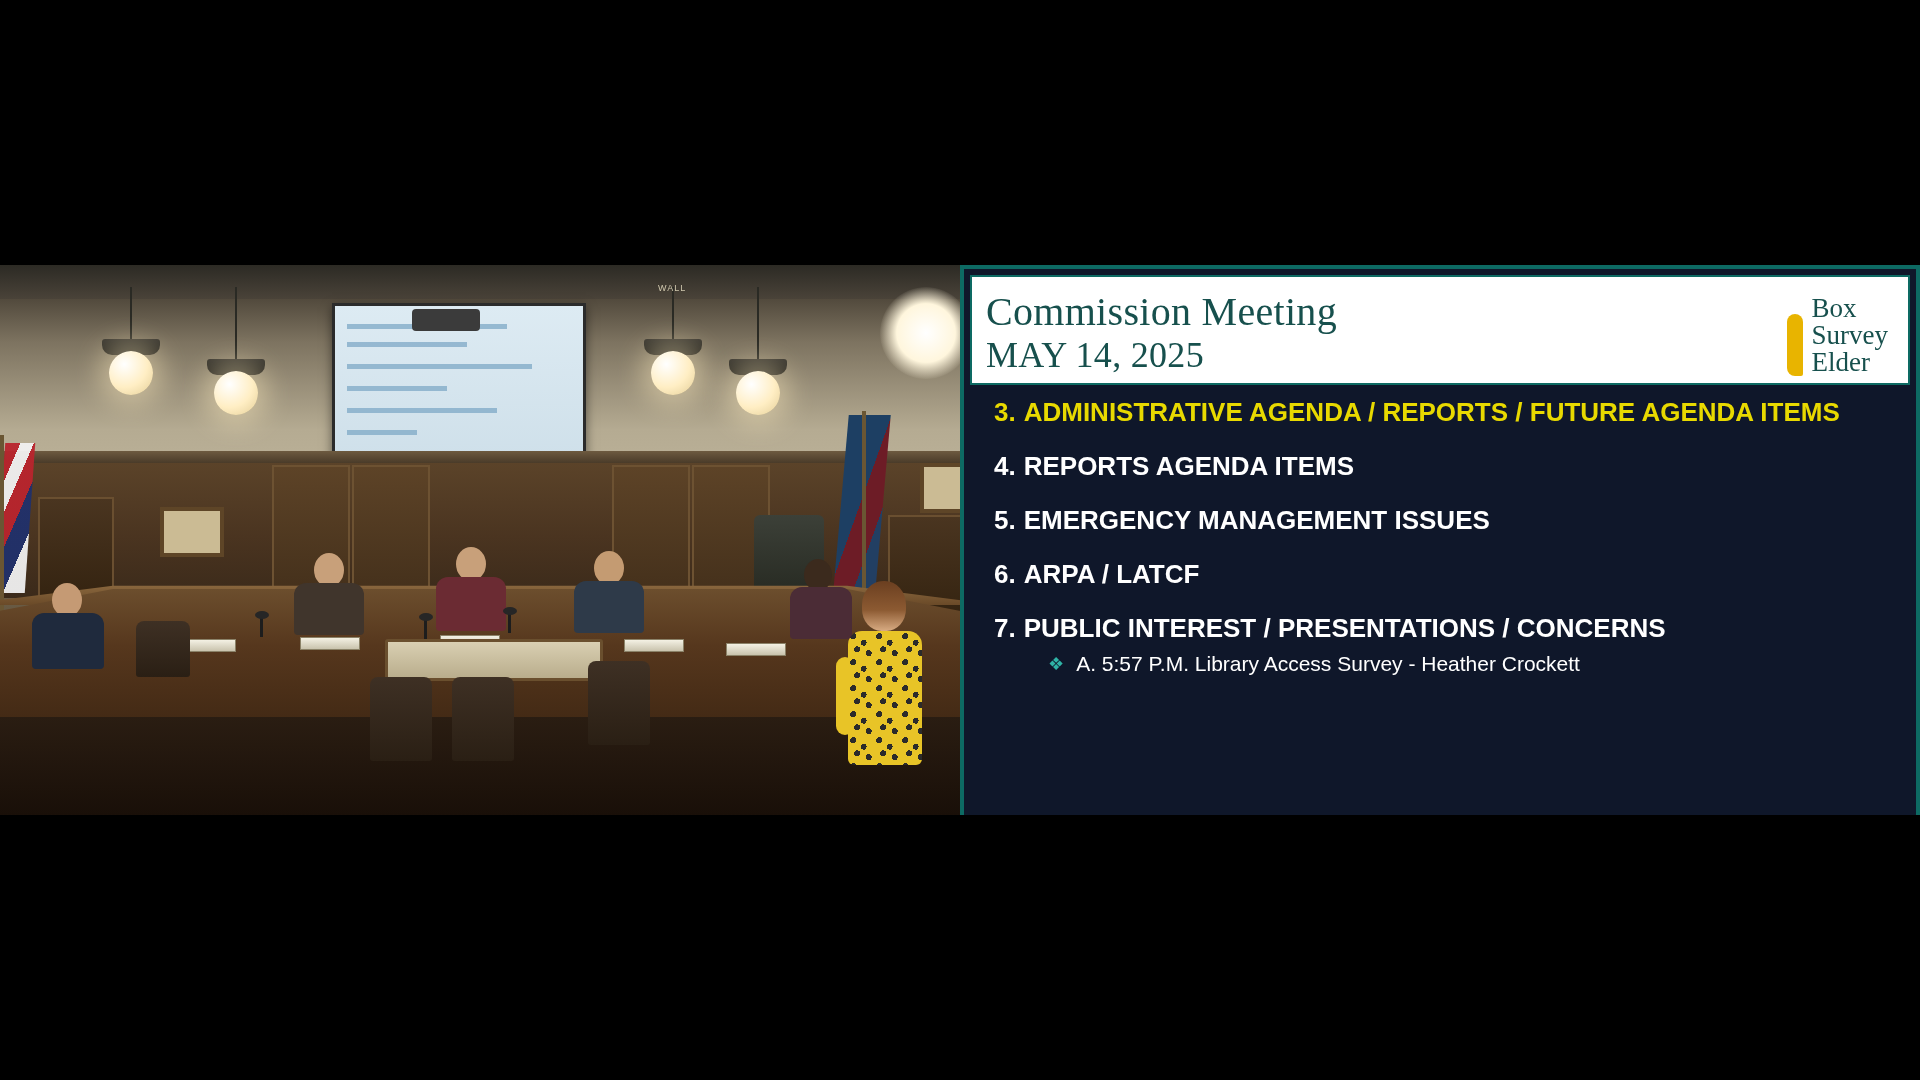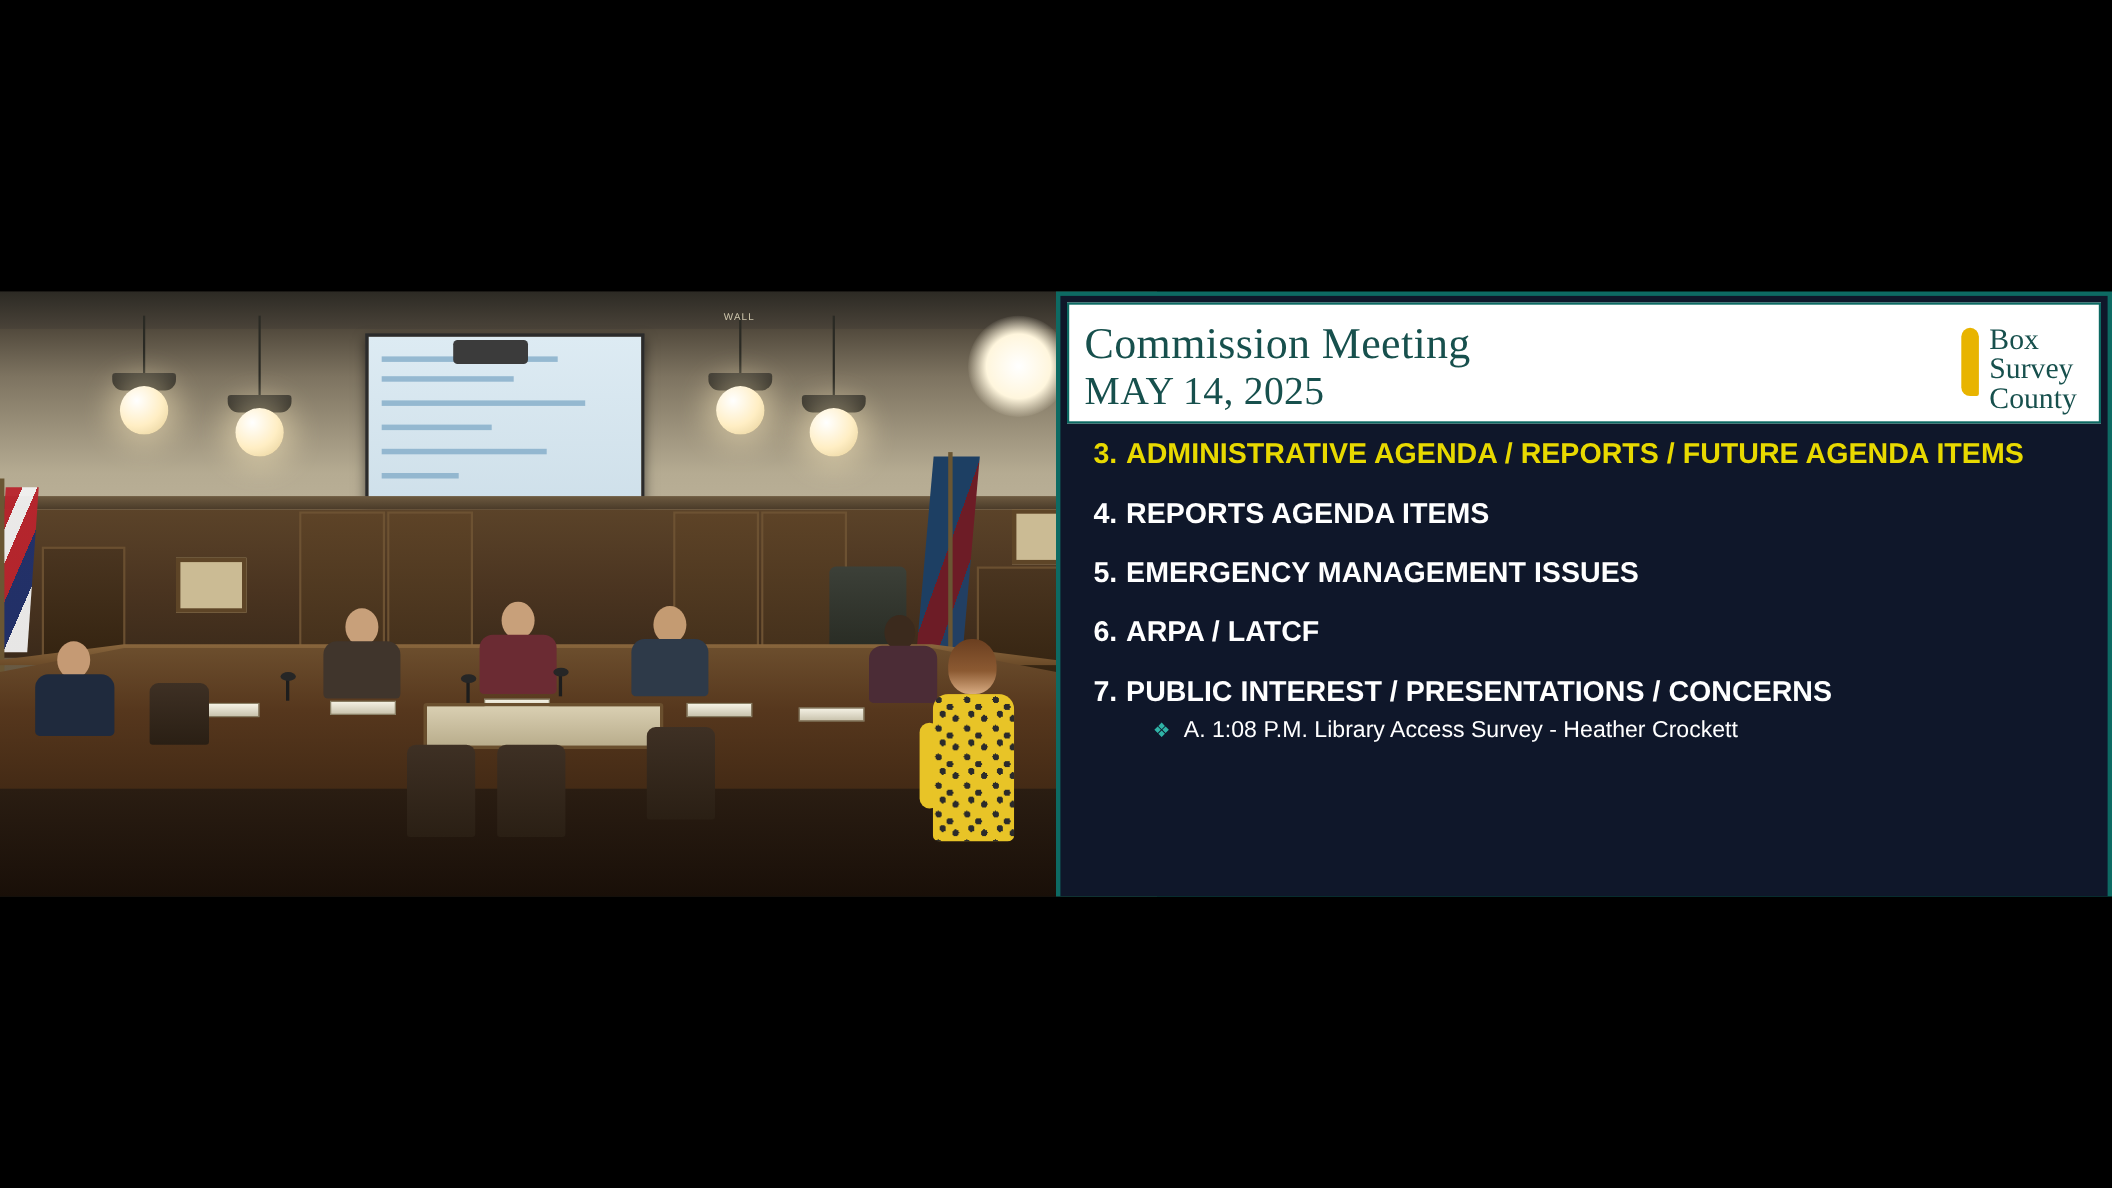--- a/index.html
+++ b/index.html
@@ -211,21 +211,21 @@
     left: 14px; top: 58px;
     font-family: "Liberation Serif", serif;
     color: #17504d;
     font-size: 36px;
     line-height: 40px;
     letter-spacing: .3px;
   }
   .logo {
     position: absolute;
     right: 20px; top: 18px;
-    display: flex; align-items: flex-start; gap: 9px;
+    display: flex; align-items: flex-end; gap: 9px;
   }
   .logo-mark {
     width: 16px; height: 62px;
     background: #e8b400;
     border-radius: 8px 8px 2px 8px;
     margin-top: 3px;
   }
   .logo-text {
     font-family: "Liberation Serif", serif;
     color: #17504d;
@@ -379,21 +379,21 @@
     <div class="slide-inner">
 
       <div class="slide-header">
         <div class="slide-title">Commission Meeting</div>
         <div class="slide-date">MAY 14, 2025</div>
         <div class="logo">
           <div class="logo-mark"></div>
           <div class="logo-text">
             <div>Box</div>
             <div>Survey</div>
-            <div>County</div>
+            <div>Elder</div>
           </div>
         </div>
       </div>
 
       <div class="agenda">
 
         <div class="agenda-item highlight">
           <span class="agenda-num">3.</span>
           <span class="agenda-txt">ADMINISTRATIVE AGENDA / REPORTS / FUTURE AGENDA ITEMS</span>
         </div>
@@ -413,20 +413,20 @@
           <span class="agenda-txt">ARPA / LATCF</span>
         </div>
 
         <div class="agenda-item" style="margin-bottom:14px;">
           <span class="agenda-num">7.</span>
           <span class="agenda-txt">PUBLIC INTEREST / PRESENTATIONS / CONCERNS</span>
         </div>
 
         <div class="sub-item">
           <span class="bullet-diamond">❖</span>
-          <span>A. 1:08 P.M. Library Access Survey - Heather Crockett</span>
+          <span>A. 5:57 P.M. Library Access Survey - Heather Crockett</span>
         </div>
 
       </div>
     </div>
   </div>
 
 </div>
 
 </body></html>

